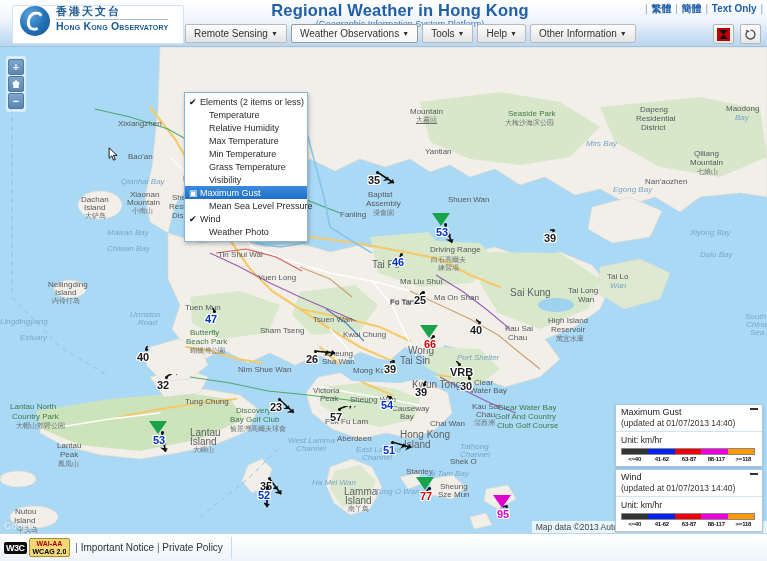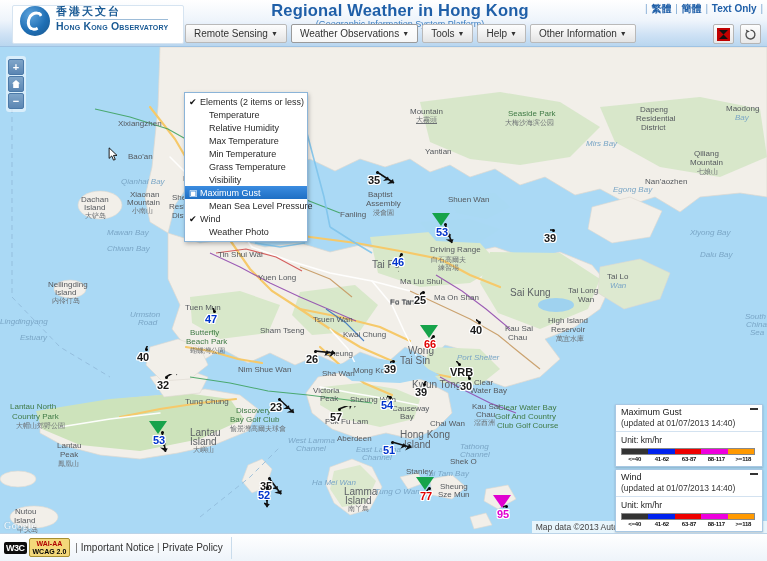--- a/index.html
+++ b/index.html
@@ -568,21 +568,21 @@
         <div class="mlabel park" style="left: 12px; top: 365px;">Country Park</div>
         <div class="mlabel cn" style="left: 16px; top: 374px;">大帽山郊野公園</div>
         <div class="mlabel big" style="left: 190px; top: 380px;">Lantau</div>
         <div class="mlabel big" style="left: 190px; top: 389px;">Island</div>
         <div class="mlabel cn" style="left: 193px; top: 398px;">大嶼山</div>
         <div class="mlabel town" style="left: 57px; top: 394px;">Lantau</div>
         <div class="mlabel town" style="left: 60px; top: 403px;">Peak</div>
         <div class="mlabel cn" style="left: 58px; top: 412px;">鳳凰山</div>
         <div class="mlabel town" style="left: 343px; top: 283px;">Kwai Chung</div>
         <div class="mlabel town" style="left: 325px; top: 302px;">Cheung</div>
-        <div class="mlabel town" style="left: 322px; top: 322px; text-align: center;">Sha Wan</div>
+        <div class="mlabel town" style="left: 322px; top: 310px; text-align: center;">Sha Wan</div>
         <div class="mlabel big" style="left: 408px; top: 298px;">Wong</div>
         <div class="mlabel big" style="left: 400px; top: 308px;">Tai Sin</div>
         <div class="mlabel town" style="left: 353px; top: 319px;">Mong Kok</div>
         <div class="mlabel town" style="left: 350px; top: 348px;">Sheung Wan</div>
         <div class="mlabel big" style="left: 412px; top: 332px;">Kwun Tong</div>
         <div class="mlabel sea" style="left: 457px; top: 306px;">Port Shelter</div>
         <div class="mlabel town" style="left: 474px; top: 331px;">Clear</div>
         <div class="mlabel town" style="left: 470px; top: 339px;">Water Bay</div>
         <div class="mlabel park" style="left: 498px; top: 356px;">Clear Water Bay</div>
         <div class="mlabel park" style="left: 495px; top: 365px;">Golf And Country</div>

